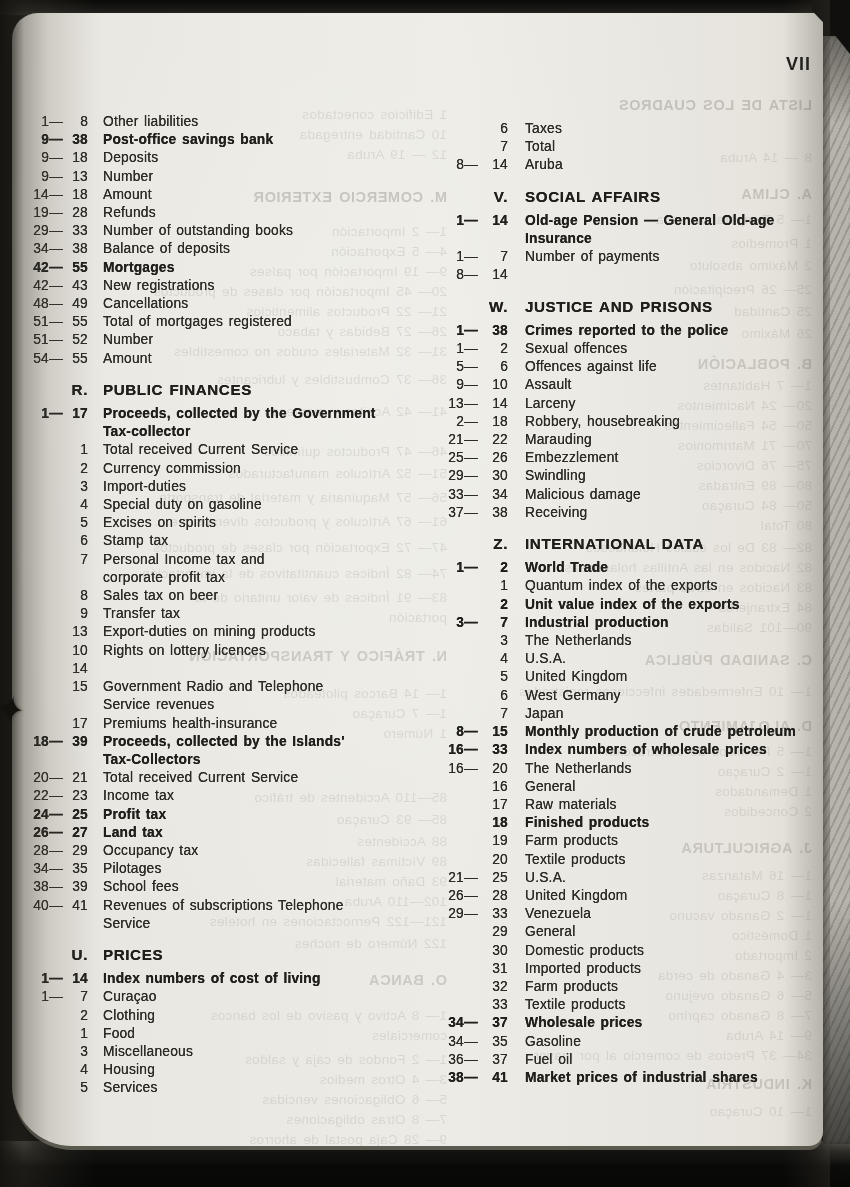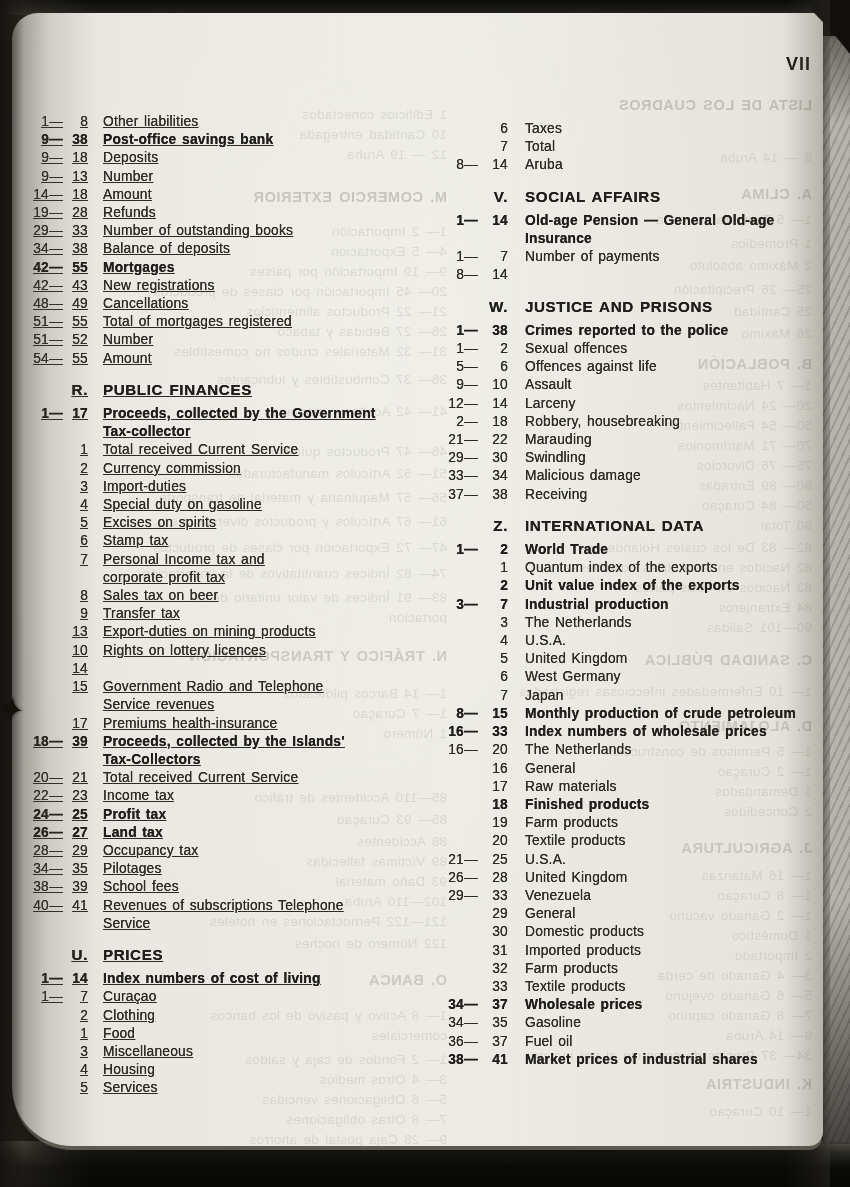--- a/index.html
+++ b/index.html
@@ -23,21 +23,21 @@
   .corner-tr{position:absolute;right:0;top:0;width:38px;height:54px;z-index:3;background:#100f0d;
              clip-path:polygon(0 0,100% 0,100% 100%,52% 58%,0 20%);}
   .gutter{position:absolute;left:0;top:0;width:95px;height:1187px;z-index:6;pointer-events:none;
           background:linear-gradient(90deg, rgba(22,20,16,0.92) 0px, rgba(30,28,23,0.75) 10px,
                      rgba(62,58,48,0.34) 24px, rgba(96,91,78,0.14) 48px, rgba(0,0,0,0) 95px);}
   .right-shade{position:absolute;right:20px;top:0;width:46px;height:1187px;z-index:6;pointer-events:none;
           background:linear-gradient(270deg, rgba(70,66,56,0.30), rgba(0,0,0,0) 100%);}
   .pageno{position:absolute;left:786px;top:54px;z-index:5;font-weight:700;font-size:18px;
           letter-spacing:1px;color:#1f1e1a;}
   .col{position:absolute;z-index:5;color:#2d2b26;font-size:13.8px;}
-  .col-left{left:23px;top:113px;width:400px;text-decoration:underline;}
+  .col-left{left:23px;top:113px;width:400px;}
   .col-right{left:448px;top:120px;width:372px;}
   .row{display:flex;align-items:flex-start;line-height:18.2px;
        letter-spacing:0.2px;word-spacing:1.5px;text-shadow:0 0 0.5px currentColor;}
   .c1{width:40px;text-align:right;white-space:nowrap;flex:none;}
   .col-right .c1{width:30px;}
   .c2{width:25px;text-align:right;white-space:nowrap;flex:none;}
   .col-right .c2{width:30px;}
   .lab{flex:1;margin-left:15px;white-space:pre-line;}
   .col-right .lab{margin-left:17px;}
   .row.bold{font-weight:700;color:#201f1b;}
@@ -449,33 +449,38 @@
         <span class="c1">5—</span>
         <span class="c2">6</span>
         <span class="lab">Offences against life</span>
       </div>
       <div class="row">
         <span class="c1">9—</span>
         <span class="c2">10</span>
         <span class="lab">Assault</span>
       </div>
       <div class="row">
-        <span class="c1">12—</span>
+        <span class="c1">13—</span>
         <span class="c2">14</span>
         <span class="lab">Larceny</span>
       </div>
       <div class="row">
         <span class="c1">2—</span>
         <span class="c2">18</span>
         <span class="lab">Robbery, housebreaking</span>
       </div>
       <div class="row">
         <span class="c1">21—</span>
         <span class="c2">22</span>
         <span class="lab">Marauding</span>
+      </div>
+      <div class="row">
+        <span class="c1">25—</span>
+        <span class="c2">26</span>
+        <span class="lab">Embezzlement</span>
       </div>
       <div class="row">
         <span class="c1">29—</span>
         <span class="c2">30</span>
         <span class="lab">Swindling</span>
       </div>
       <div class="row">
         <span class="c1">33—</span>
         <span class="c2">34</span>
         <span class="lab">Malicious damage</span>

